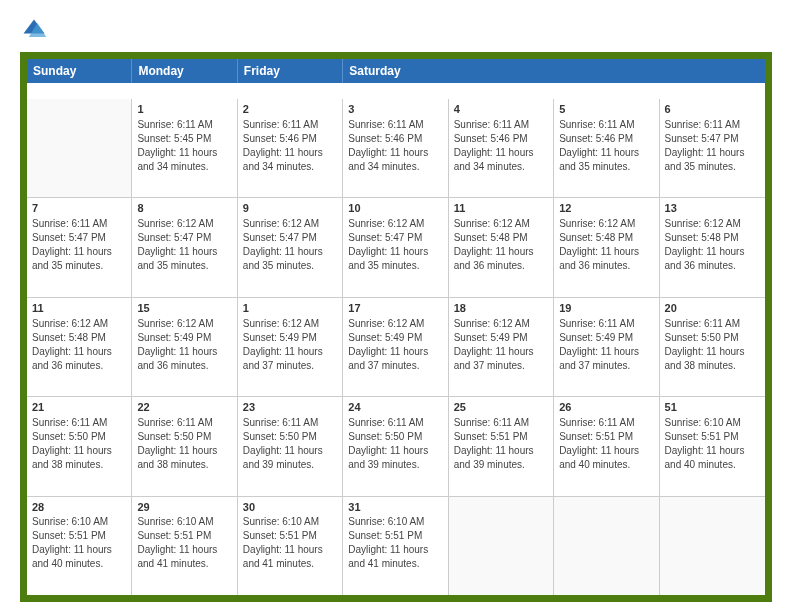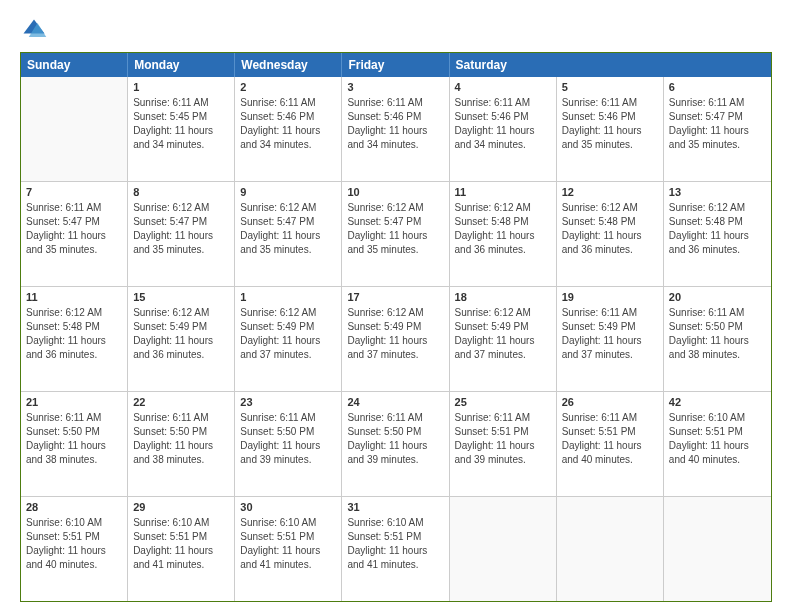--- a/index.html
+++ b/index.html
@@ -51,21 +51,22 @@
       line-height: 1.1;
     }
     .subtitle {
       font-size: 15px;
       color: #555;
     }
     .calendar {
       flex: 1;
       display: flex;
       flex-direction: column;
-      border: 1px solid #4d7c0f;
+      border: 7px solid #4d7c0f;
+      gap: 16px;
     }
     .cal-header {
       display: grid;
       grid-template-columns: repeat(7, 1fr);
       background: #2a6db5;
     }
     .cal-header-cell {
       color: #fff;
       font-size: 12px;
       font-weight: bold;
@@ -126,21 +127,20 @@
     <div class="title-block">
       <div class="main-title"></div>
       <div class="subtitle"></div>
     </div>
   </div>
 
   <div class="calendar">
     <div class="cal-header">
     <div class="cal-header-cell">Sunday</div>
         <div class="cal-header-cell">Monday</div>
-        <div class="cal-header-cell">Wednesday</div>
         <div class="cal-header-cell">Friday</div>
         <div class="cal-header-cell">Saturday</div>
       </div>
     <div class="cal-body">
     <div class="cal-row">
           <div class="cal-cell empty"></div>
           <div class="cal-cell">
             <div class="day-num">1</div>
             <div class="cell-info" style="white-space: pre-line;">Sunrise: 6:11 AM
 Sunset: 5:45 PM
@@ -322,21 +322,21 @@
 and 39 minutes.</div>
           </div>
           <div class="cal-cell">
             <div class="day-num">26</div>
             <div class="cell-info" style="white-space: pre-line;">Sunrise: 6:11 AM
 Sunset: 5:51 PM
 Daylight: 11 hours
 and 40 minutes.</div>
           </div>
           <div class="cal-cell">
-            <div class="day-num">42</div>
+            <div class="day-num">51</div>
             <div class="cell-info" style="white-space: pre-line;">Sunrise: 6:10 AM
 Sunset: 5:51 PM
 Daylight: 11 hours
 and 40 minutes.</div>
           </div>
         </div>
         <div class="cal-row">
           <div class="cal-cell">
             <div class="day-num">28</div>
             <div class="cell-info" style="white-space: pre-line;">Sunrise: 6:10 AM

